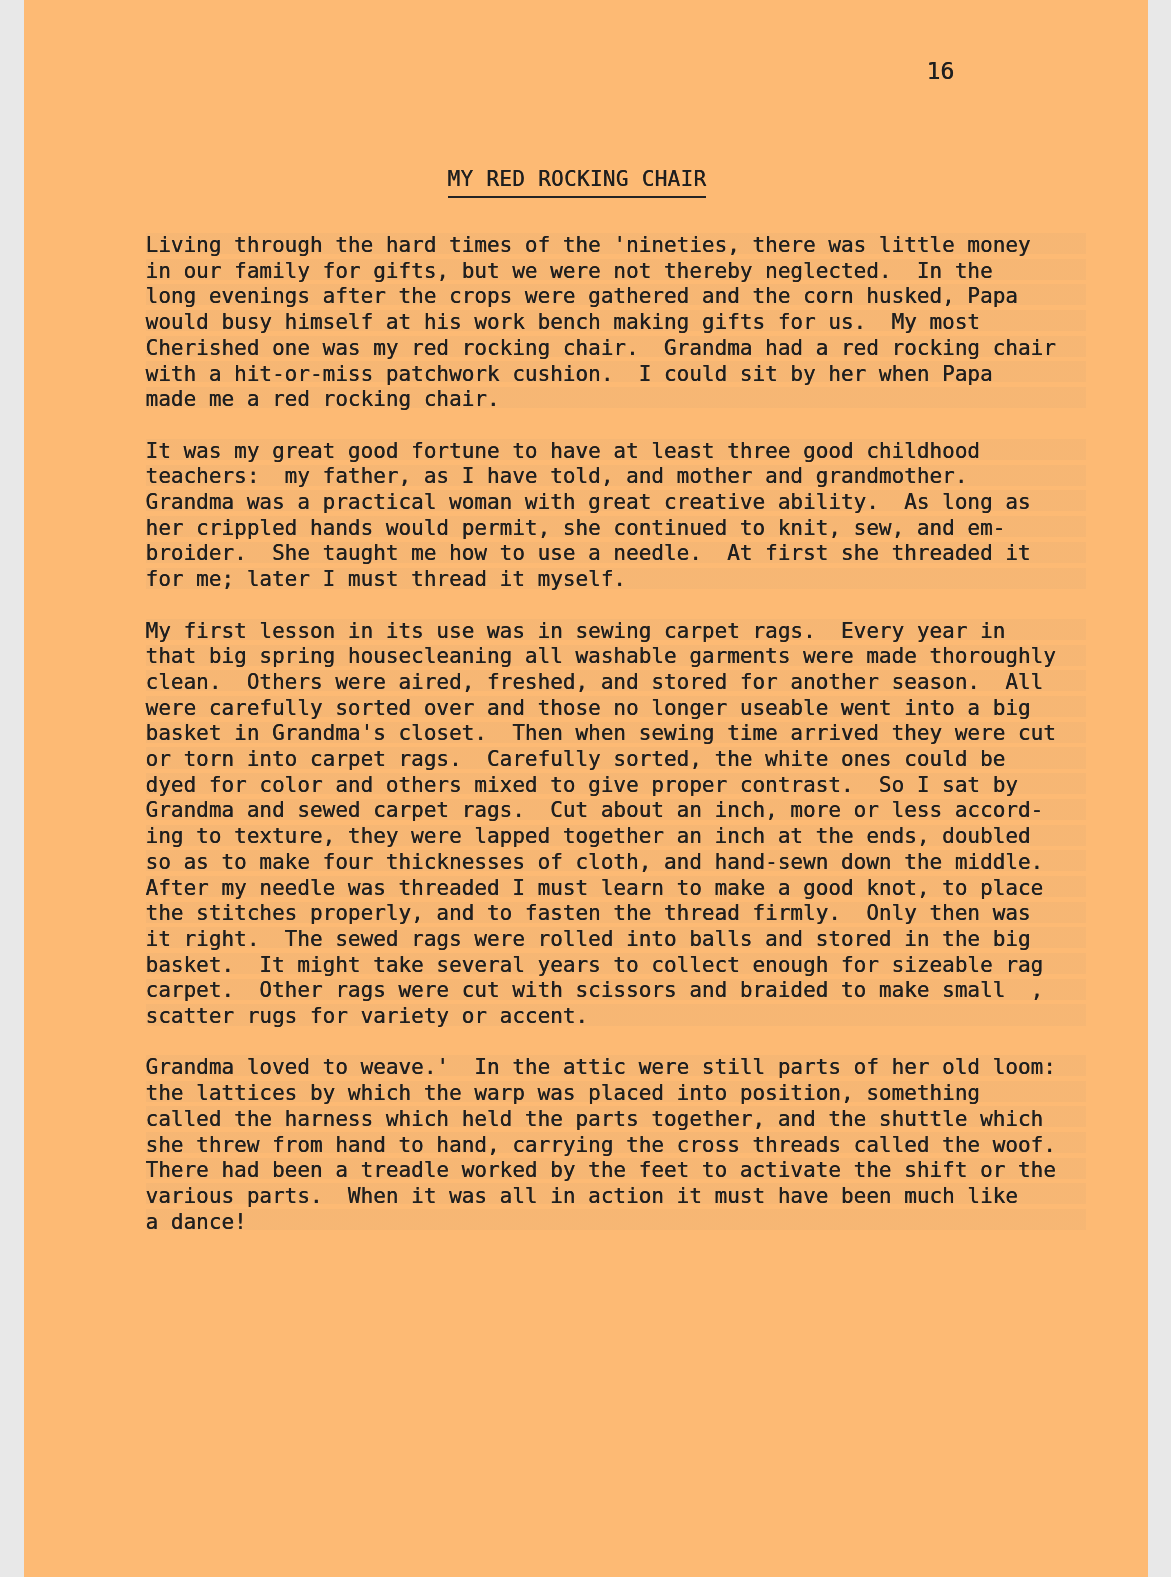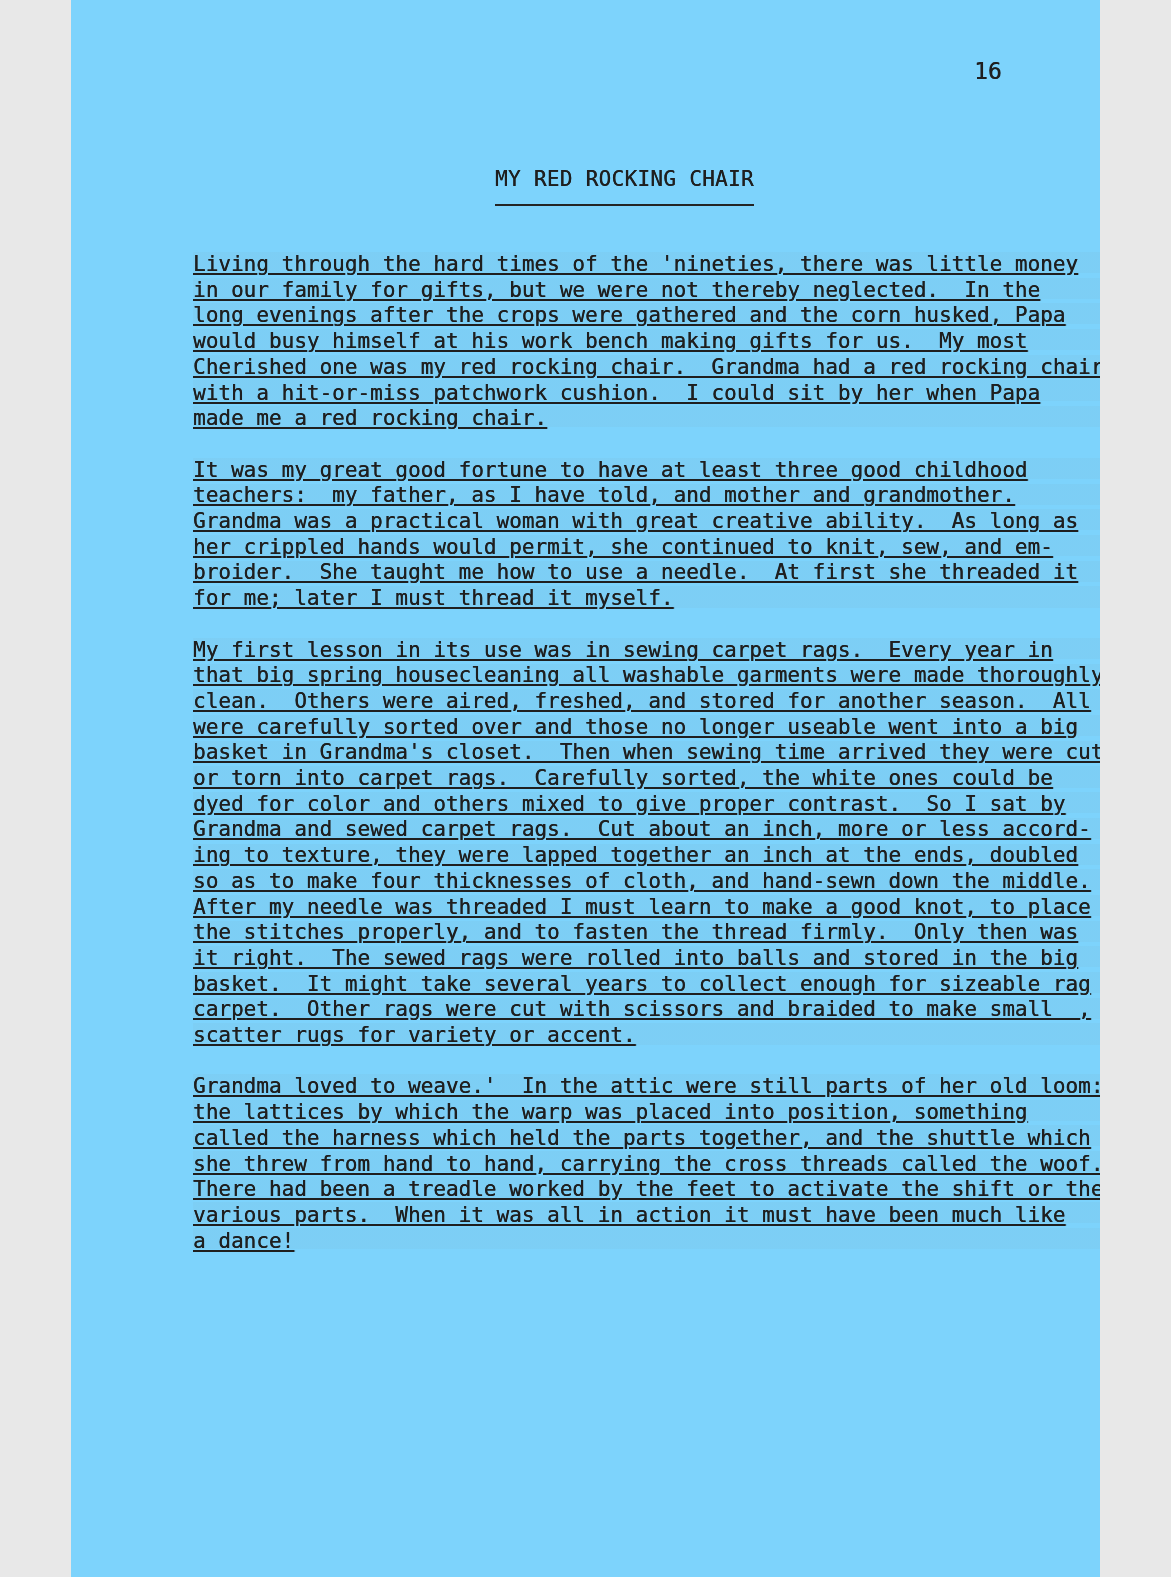--- a/index.html
+++ b/index.html
@@ -2,24 +2,24 @@
 <html><head>
 <meta charset="utf-8">
 <style>
   html, body {
     margin: 0;
     padding: 0;
     background: #e8e8e8;
   }
   #document-page {
     position: relative;
-    width: 1029px;
+    width: 1124px;
     height: 1577px;
     margin: 0 auto;
-    background: #7dd3fc;
+    background: #fdba74;
     overflow: hidden;
     font-family: "DejaVu Sans Mono", "Liberation Mono", monospace;
     color: #1f1f1f;
   }
   .page-number {
     position: absolute;
     left: 903px;
     top: 58px;
     font-size: 23px;
     line-height: 26px;
@@ -27,29 +27,28 @@
   }
   .doc-title {
     position: absolute;
     left: 424px;
     top: 166px;
     font-size: 21px;
     line-height: 26px;
     letter-spacing: 0.3px;
     white-space: pre;
     border-bottom: 2px solid #242424;
-    padding-bottom: 12px;
+    padding-bottom: 4px;
     text-shadow: 0.3px 0 0 currentColor;
   }
   .body-text {
     position: absolute;
     left: 122px;
-    top: 252px;
+    top: 233px;
     width: 940px;
-    text-decoration: underline;
   }
   .para {
     white-space: pre;
     font-size: 21px;
     line-height: 25.7px;
     margin: 0 0 25.7px 0;
     text-shadow: 0.3px 0 0 currentColor;
     
     background: repeating-linear-gradient(
       to bottom,

